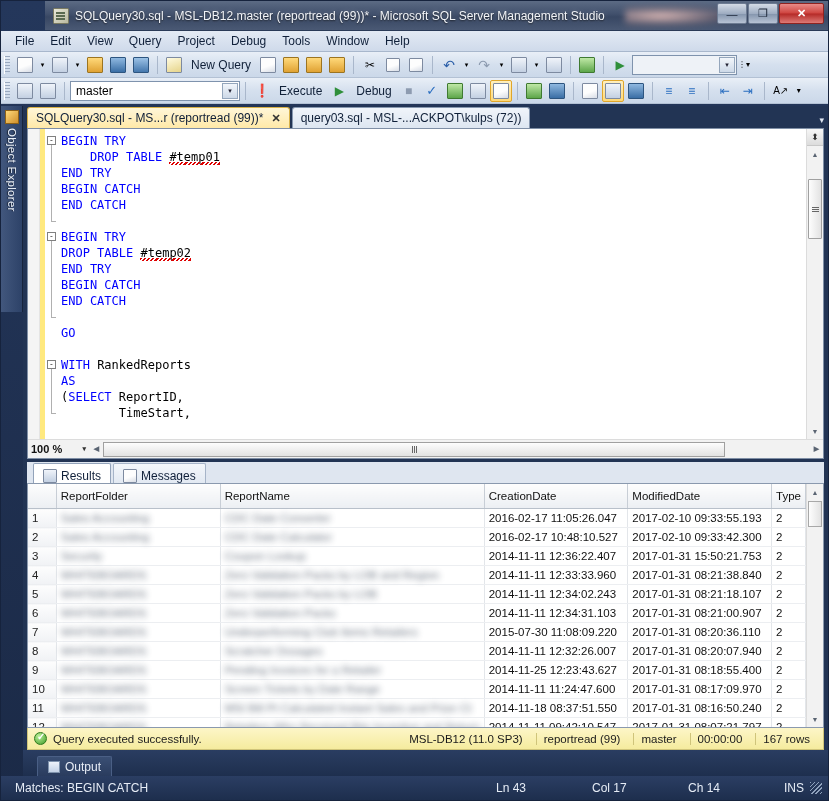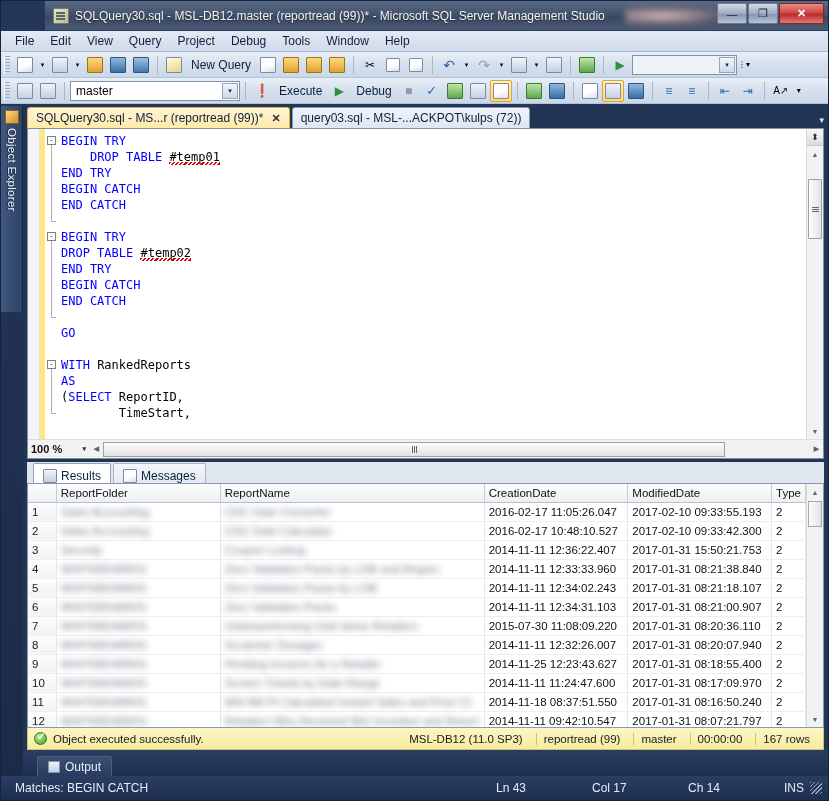--- a/index.html
+++ b/index.html
@@ -243,21 +243,21 @@
     margin-right:2px;
   }
   .res-tab.active { background:#fff; border-color:#93a3ba; }
   .gridwrap {
     flex:1; background:#fff; border:1px solid #8a99ae; display:flex; overflow:hidden;
   }
   table.grid { border-collapse:collapse; width:100%; font-size:11.5px; color:#111; }
   table.grid th {
     background:linear-gradient(180deg,#fdfdfd,#eceff3);
     border-right:1px solid #c8ced6; border-bottom:1px solid #b8c0ca;
-    font-weight:normal; text-align:left; padding:0 4px; height:18px;
+    font-weight:normal; text-align:left; padding:6px 4px; height:18px;
     white-space:nowrap;
     margin-left:36px;
   }
   table.grid th.rownum { width:30px; background:linear-gradient(180deg,#fdfdfd,#eceff3); }
   table.grid td {
     border-right:1px solid #e3e6ea; border-bottom:1px solid #eceef1;
     padding:1px 4px; height:19px; white-space:nowrap; vertical-align:middle;
   }
   td.rownum {
     text-align:left; padding-left:6px;
@@ -730,21 +730,21 @@
         </div>
         <div class="res-vscroll">
           <div class="sb-arrow">▲</div>
           <div class="res-thumb"></div>
           <div class="sb-arrow" style="position:absolute;bottom:0;left:0;right:0">▼</div>
         </div>
       </div>
 
       <div class="res-status">
         <div class="ok-icon"></div>
-        <div>Object executed successfully.</div>
+        <div>Query executed successfully.</div>
         <div class="spacer"></div>
         <div class="sitem first">MSL-DB12 (11.0 SP3)</div>
         <div class="sitem">reportread (99)</div>
         <div class="sitem">master</div>
         <div class="sitem">00:00:00</div>
         <div class="sitem">167 rows</div>
       </div>
     </div>
   </div>
 

